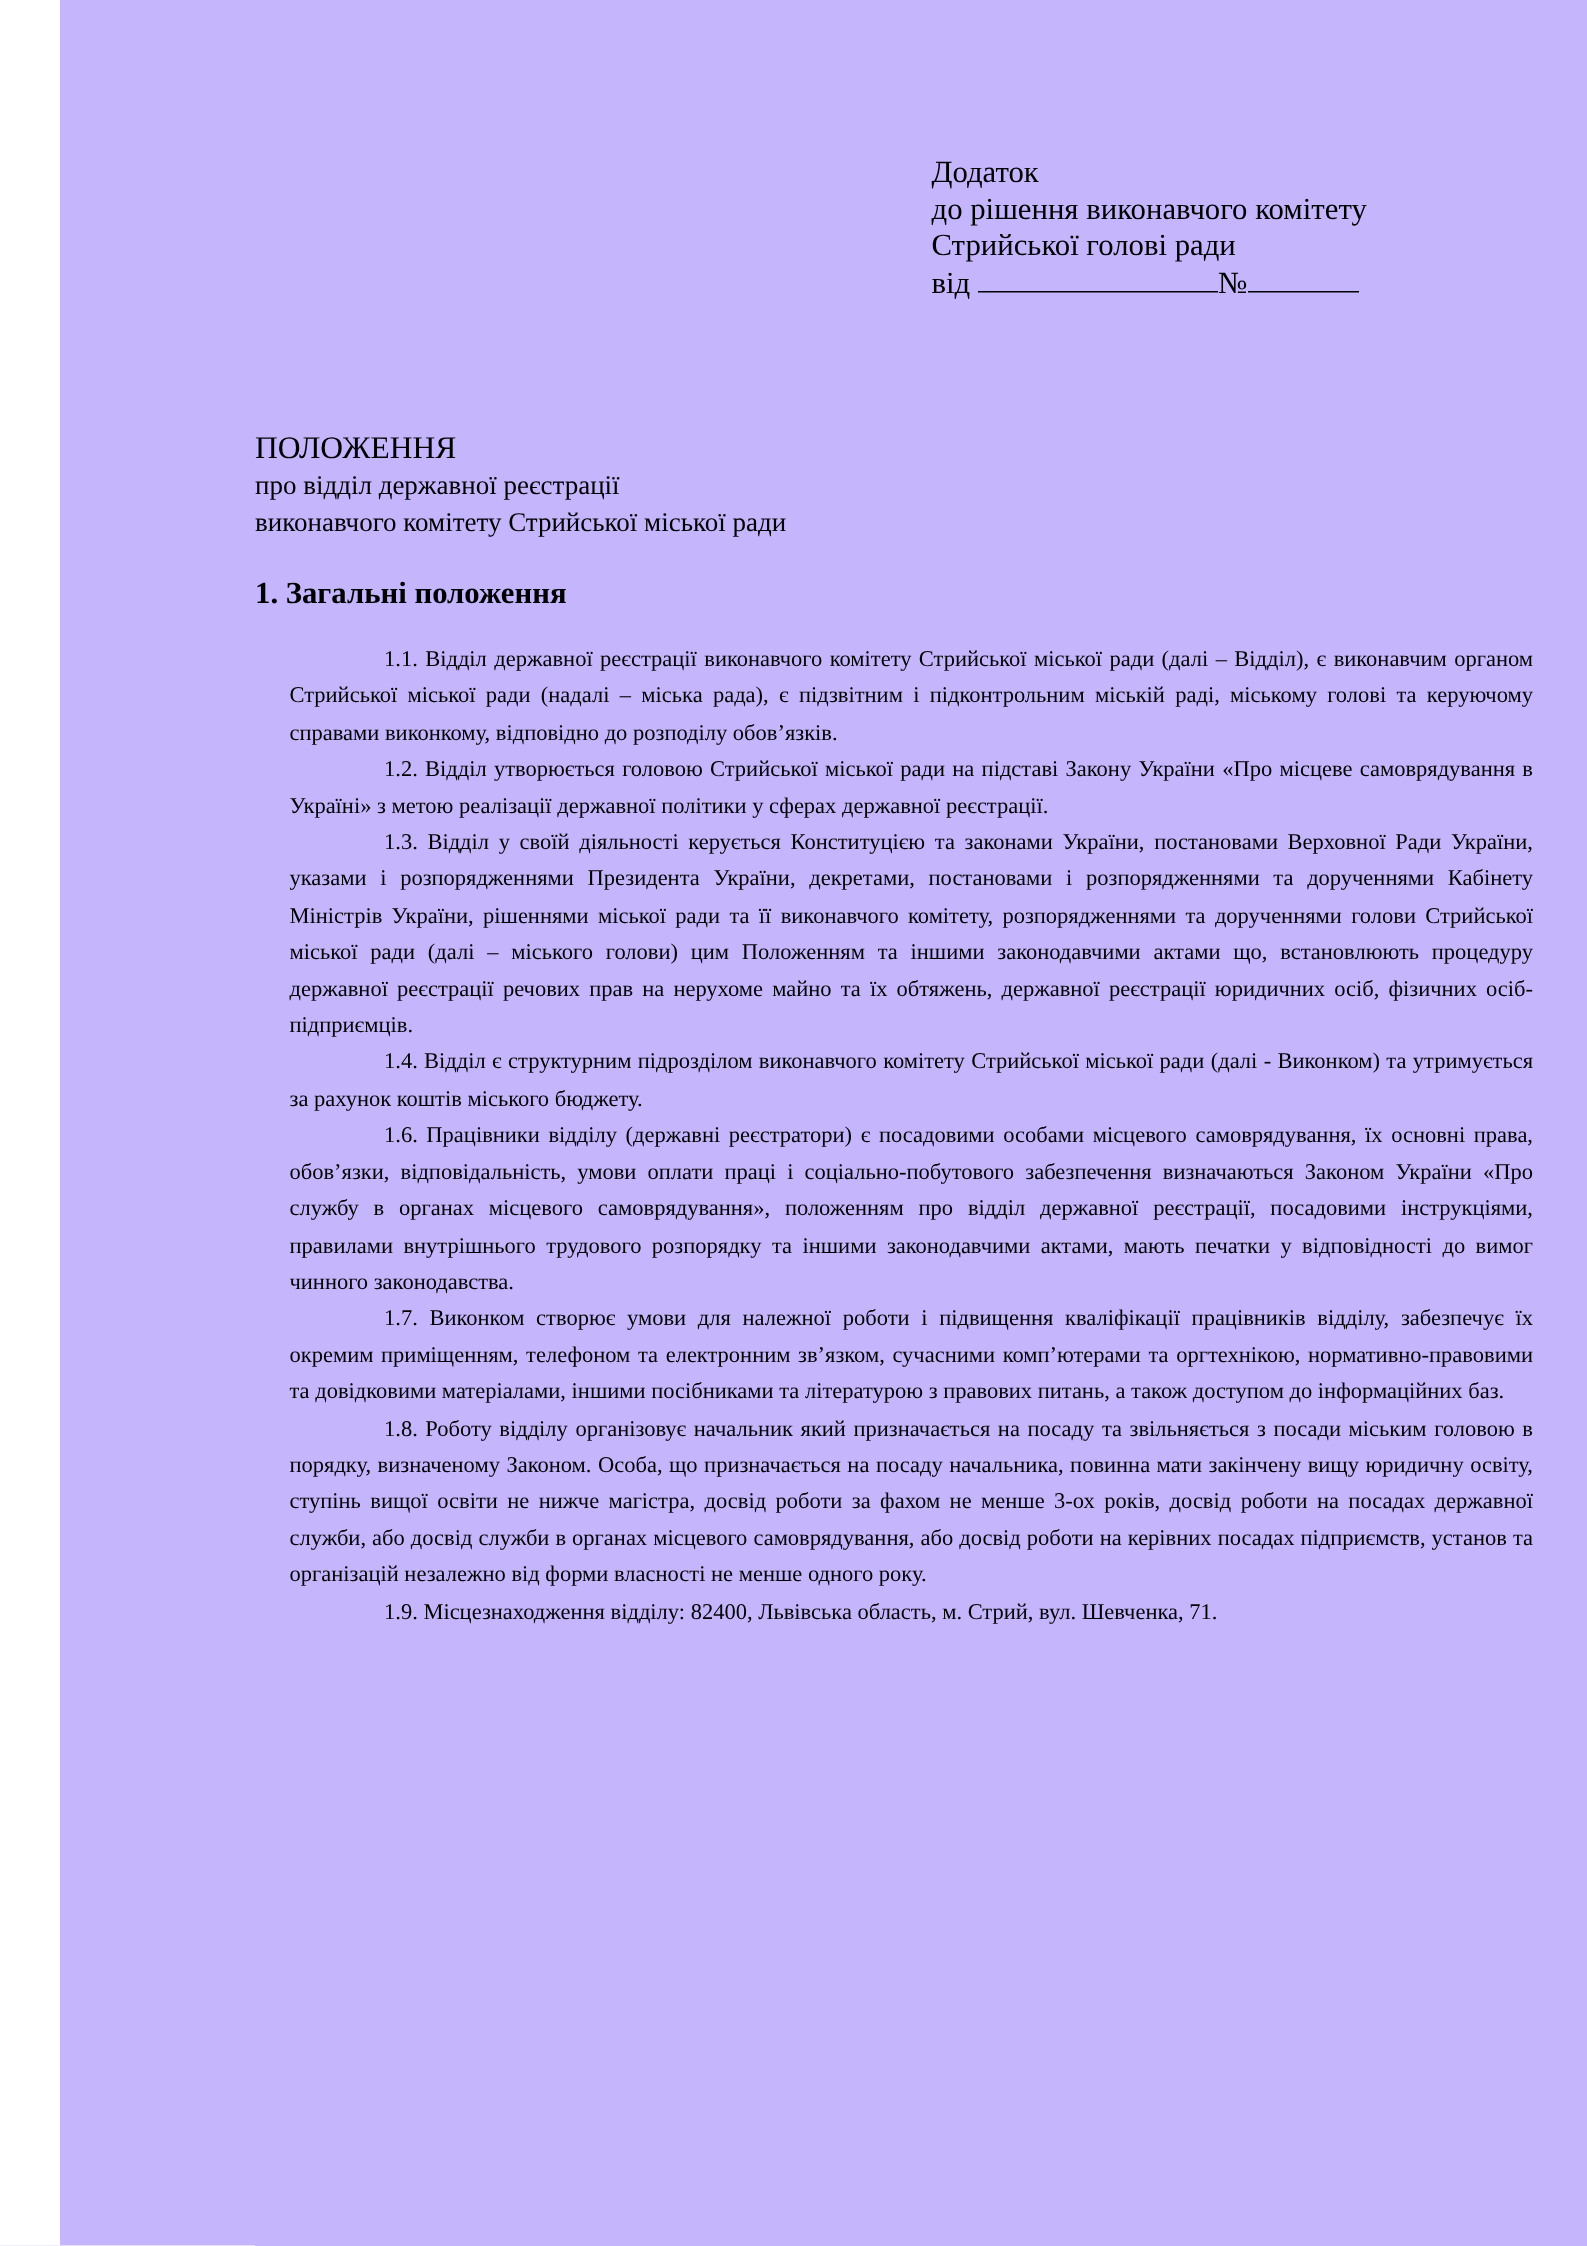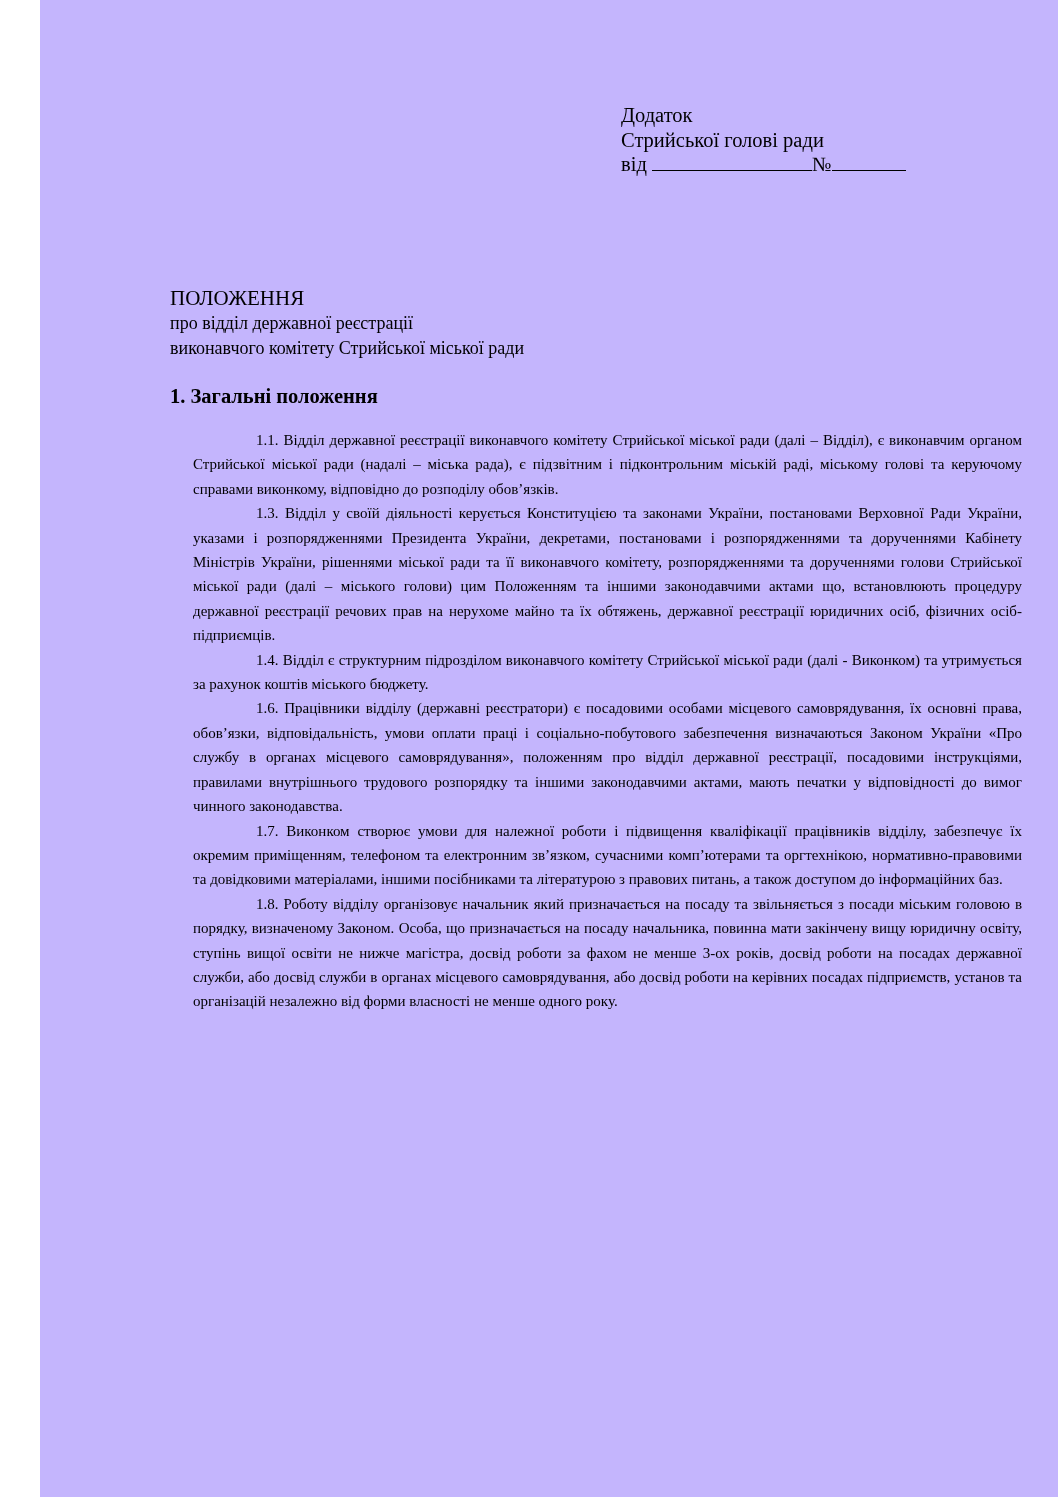--- a/index.html
+++ b/index.html
@@ -21,37 +21,40 @@
   .body-text { position: absolute; left: 153px; width: 829px; top: 428px; font-size: 15px; line-height: 24.4px; text-align: justify; }
   .para { text-indent: 63px; margin: 0; }
 </style>
 </head>
 <body>
 
 <div class="page serif">
 
   <div class="appendix">
     <div>Додаток</div>
+    <div>до рішення виконавчого комітету</div>
     <div>Стрийської голові ради</div>
     <div>
       <span>від</span>
       <span class="blank date"></span><span>№</span><span class="blank num"></span>
     </div>
   </div>
 
   <div class="title-block">
     <div class="title-main">ПОЛОЖЕННЯ</div>
     <div class="title-sub">про відділ державної реєстрації</div>
     <div class="title-sub">виконавчого комітету Стрийської міської ради</div>
   </div>
 
   <div class="section-heading">1. Загальні положення</div>
 
   <div class="body-text">
     <p class="para">1.1. Відділ державної реєстрації виконавчого комітету Стрийської міської ради (далі – Відділ), є виконавчим органом Стрийської міської ради (надалі – міська рада), є підзвітним і підконтрольним міській раді, міському голові та керуючому справами виконкому, відповідно до розподілу обов’язків.</p>
+    <p class="para">1.2. Відділ утворюється головою Стрийської міської ради на підставі Закону України «Про місцеве самоврядування в Україні» з метою реалізації державної політики у сферах державної реєстрації.</p>
     <p class="para">1.3. Відділ  у своїй діяльності керується Конституцією та законами України, постановами Верховної  Ради  України, указами і розпорядженнями Президента України, декретами, постановами і розпорядженнями та дорученнями Кабінету Міністрів України, рішеннями міської ради та її виконавчого комітету, розпорядженнями та дорученнями голови Стрийської міської ради (далі – міського голови) цим Положенням та іншими законодавчими актами що, встановлюють процедуру державної реєстрації речових прав на нерухоме майно та їх обтяжень, державної реєстрації юридичних осіб, фізичних осіб-підприємців.</p>
     <p class="para">1.4. Відділ є структурним підрозділом виконавчого комітету Стрийської міської ради (далі - Виконком) та утримується за рахунок коштів міського бюджету.</p>
     <p class="para">1.6. Працівники відділу (державні реєстратори) є посадовими особами місцевого самоврядування, їх основні права, обов’язки, відповідальність, умови оплати праці і соціально-побутового забезпечення визначаються Законом України «Про службу в органах місцевого самоврядування», положенням про відділ державної реєстрації, посадовими інструкціями, правилами внутрішнього трудового розпорядку та іншими законодавчими актами, мають печатки у відповідності до вимог чинного законодавства.</p>
     <p class="para">1.7. Виконком створює умови для належної роботи і підвищення кваліфікації працівників відділу, забезпечує їх окремим приміщенням, телефоном та електронним зв’язком, сучасними комп’ютерами та оргтехнікою, нормативно-правовими та довідковими матеріалами, іншими посібниками та літературою з правових питань, а також доступом до інформаційних баз.</p>
     <p class="para">1.8. Роботу відділу організовує начальник який призначається на посаду та звільняється з посади міським головою в порядку, визначеному Законом.  Особа, що призначається на посаду начальника, повинна мати закінчену вищу юридичну освіту, ступінь вищої освіти не нижче магістра, досвід роботи за фахом не менше 3-ох років, досвід роботи на посадах державної служби, або досвід служби в органах місцевого самоврядування, або досвід роботи на керівних посадах підприємств, установ та організацій незалежно від форми власності не менше одного року.</p>
+    <p class="para">1.9. Місцезнаходження відділу: 82400, Львівська область, м. Стрий, вул. Шевченка, 71.</p>
   </div>
 
 </div>
 
 </body></html>

